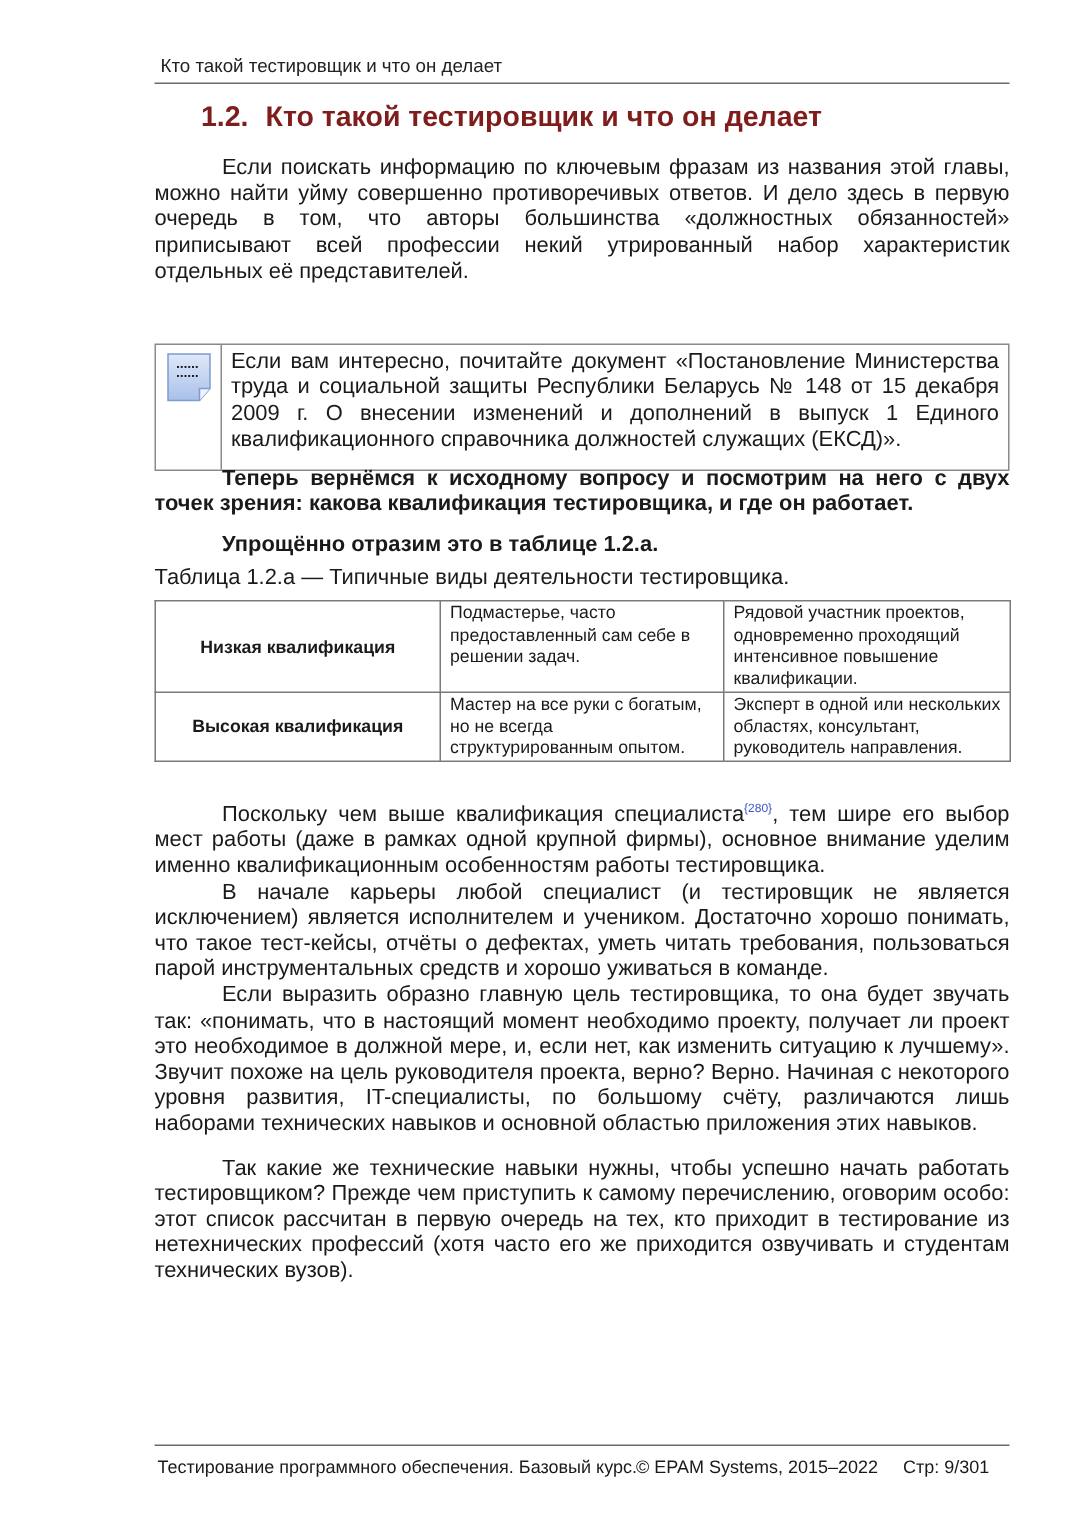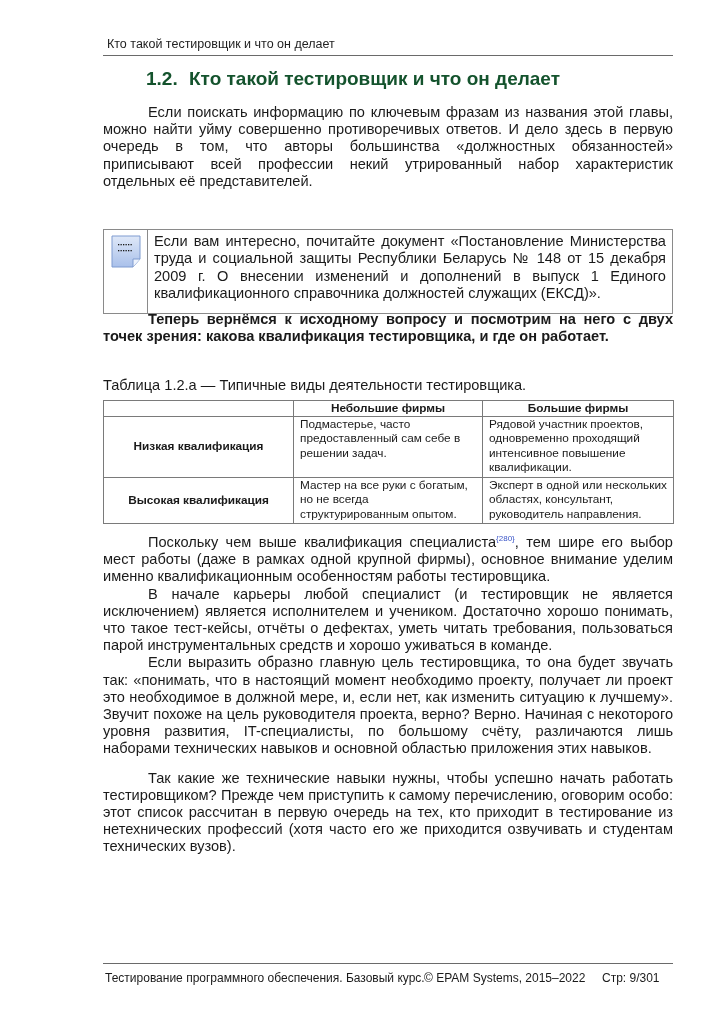--- a/index.html
+++ b/index.html
@@ -1,20 +1,20 @@
 <!DOCTYPE html>
 <html><head>
 <meta charset="utf-8">
 <style>
   html, body { margin: 0; padding: 0; background: #ffffff; }
   body { width: 725px; height: 1024px; position: relative; overflow: hidden;
          font-family: "Liberation Sans", sans-serif; color: #1a1a1a; }
   .running-header { position: absolute; left: 107px; top: 37px; font-size: 12.5px; color: #222; }
   .header-rule { position: absolute; left: 103px; width: 570px; top: 55px; height: 0; border-top: 1px solid #6a6a6a; }
-  .chapter-title { position: absolute; left: 146px; top: 68px; font-size: 19px; font-weight: bold; color: #14532d; white-space: nowrap; }
+  .chapter-title { position: absolute; left: 134px; top: 68px; font-size: 19px; font-weight: bold; color: #7f1d1d; white-space: nowrap; }
   .chapter-title .num { display: inline-block; width: 43px; }
   .content { position: absolute; left: 103px; width: 570px; font-size: 14.6px; line-height: 17.2px; text-align: justify; }
   .p { margin: 0; text-indent: 45px; text-align: justify; }
   .gap { height: 14px; }
   .note { position: absolute; left: 103px; top: 229px; width: 570px; height: 85px; border: 1px solid #8a8a8a; box-sizing: border-box; display: flex; }
   .note-icon-cell { width: 43px; border-right: 1px solid #8a8a8a; position: relative; flex: none; }
   .note-icon { position: absolute; left: 7px; top: 5px; width: 30px; height: 33px; }
   .note-text { padding: 3px 6px 0 6px; font-size: 14.6px; line-height: 17.3px; text-align: justify; }
   .table-caption { position: absolute; left: 103px; top: 377px; font-size: 14.6px; }
   table.data { position: absolute; left: 103px; top: 400px; width: 571px; border-collapse: collapse; font-size: 11.8px; line-height: 14.6px; }
@@ -66,31 +66,27 @@
           <rect x="19.5" y="15" width="1.3" height="1.3"></rect>
       </g>
     </svg>
   </div>
   <div class="note-text">Если вам интересно, почитайте документ «Постановление Министерства труда и социальной защиты Республики Беларусь № 148 от 15 декабря 2009 г. О внесении изменений и дополнений в выпуск 1 Единого квалификационного справочника должностей служащих (ЕКСД)».</div>
 </div>
 
 <div class="content" style="top:311px;font-weight:bold;">
   <p class="p">Теперь вернёмся к исходному вопросу и посмотрим на него с двух точек зрения: какова квалификация тестировщика, и где он работает.</p>
   <div class="gap"></div>
+  <p class="p" style="margin-top:-4px;">Упрощённо отразим это в таблице 1.2.a.</p>
 </div>
 
 <div class="table-caption">Таблица 1.2.a — Типичные виды деятельности тестировщика.</div>
 
 <table class="data">
   <tbody>
-      <tr>
-    <th></th>
-    <th>Небольшие фирмы</th>
-    <th>Большие фирмы</th>
-  </tr>
   <tr style="height:61px;">
     <td class="rowhead">Низкая квалификация</td>
     <td class="c2">Подмастерье, часто предоставленный сам себе в решении задач.</td>
     <td>Рядовой участник проектов, одновременно проходящий интенсивное повышение квалификации.</td>
   </tr>
   <tr style="height:46px;">
     <td class="rowhead">Высокая квалификация</td>
     <td class="c2">Мастер на все руки с богатым, но не всегда структурированным опытом.</td>
     <td>Эксперт в одной или нескольких областях, консультант, руководитель направления.</td>
   </tr>

